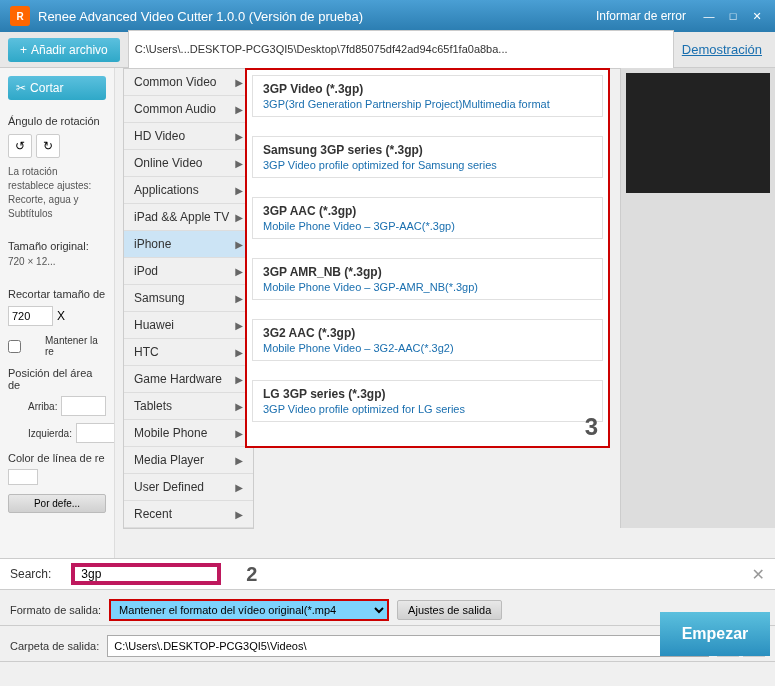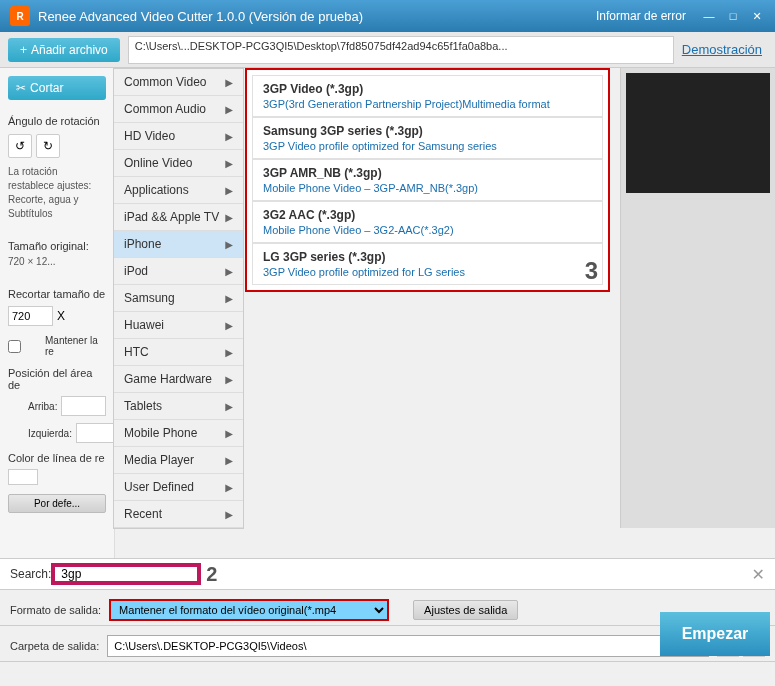--- a/index.html
+++ b/index.html
@@ -42,24 +42,24 @@
       cursor: pointer;
       font-size: 12px;
       display: flex;
       align-items: center;
       gap: 4px;
     }
     .file-path-bar {
       flex: 1;
       background: white;
       border: 1px solid #ccc;
-      padding: 3px 6px;
+      padding: 12px 6px;
       font-size: 11px;
       color: #333;
-      height: 28px;
+      height: 39px;
       overflow: hidden;
       text-overflow: ellipsis;
       white-space: nowrap;
     }
     .demo-btn {
       color: #1a6faf;
       font-size: 13px;
       text-decoration: underline;
       cursor: pointer;
       margin-right: 5px;
@@ -107,21 +107,21 @@
       padding: 3px 6px;
       font-size: 10px;
       cursor: pointer;
       border-radius: 2px;
       margin-top: 4px;
     }
 
     
     .dropdown-area {
       position: absolute;
-      left: 113px;
+      left: 123px;
       top: 68px;
       width: 131px;
       background: #f0f0f0;
       border: 1px solid #ccc;
       z-index: 10;
     }
 
     .menu-item {
       padding: 6px 10px;
       font-size: 12px;
@@ -142,21 +142,21 @@
       top: 68px;
       width: 365px;
       background: white;
       border: 2px solid #cc0000;
       z-index: 10;
       padding: 5px;
     }
 
     .format-item {
       border: 1px solid #e0e0e0;
-      margin-bottom: 0;
+      margin-bottom: 19px;
       padding: 6px 10px;
       cursor: pointer;
       background: white;
     }
     .format-title { font-weight: bold; font-size: 12px; color: #333; }
     .format-desc { font-size: 11px; color: #1a6faf; margin-top: 2px; }
 
     .number-badge {
       position: absolute;
       font-size: 24px;
@@ -186,21 +186,21 @@
       bottom: 96px;
       left: 0;
       right: 0;
       height: 32px;
       background: white;
       border-top: 1px solid #ccc;
       border-bottom: 1px solid #ccc;
       display: flex;
       align-items: center;
       padding: 0 10px;
-      gap: 0;
+      gap: 20px;
     }
     .search-label { font-size: 12px; color: #333; }
     .search-input {
       border: 4px solid #be185d;
       padding: 2px 6px;
       font-size: 12px;
       width: 150px;
       height: 22px;
     }
     .number-2 { font-size: 20px; color: #555; font-weight: bold; margin-left: 5px; }
@@ -230,21 +230,20 @@
       max-width: 280px;
       border: 2px solid #cc0000;
     }
     .adjust-btn {
       background: linear-gradient(to bottom, #e8e8e8, #d0d0d0);
       border: 1px solid #bbb;
       padding: 3px 10px;
       font-size: 11px;
       cursor: pointer;
       border-radius: 2px;
-      margin-left: 16px;
     }
 
     .output-folder-bar {
       position: absolute;
       bottom: 24px;
       left: 0;
       right: 0;
       height: 32px;
       background: #f0f0f0;
       border-bottom: 1px solid #ccc;
@@ -420,20 +419,24 @@
   <div id="format-items-container">
       <div class="format-item">
         <div class="format-title">3GP Video (*.3gp)</div>
         <div class="format-desc">3GP(3rd Generation Partnership Project)Multimedia format</div>
       </div>
       <div class="format-item">
         <div class="format-title">Samsung 3GP series (*.3gp)</div>
         <div class="format-desc">3GP Video profile optimized for Samsung series</div>
       </div>
       <div class="format-item">
+        <div class="format-title">3GP AAC (*.3gp)</div>
+        <div class="format-desc">Mobile Phone Video – 3GP-AAC(*.3gp)</div>
+      </div>
+      <div class="format-item">
         <div class="format-title">3GP AMR_NB (*.3gp)</div>
         <div class="format-desc">Mobile Phone Video – 3GP-AMR_NB(*.3gp)</div>
       </div>
       <div class="format-item">
         <div class="format-title">3G2 AAC (*.3gp)</div>
         <div class="format-desc">Mobile Phone Video – 3G2-AAC(*.3g2)</div>
       </div>
       <div class="format-item">
         <div class="format-title">LG 3GP series (*.3gp)</div>
         <div class="format-desc">3GP Video profile optimized for LG series</div>

